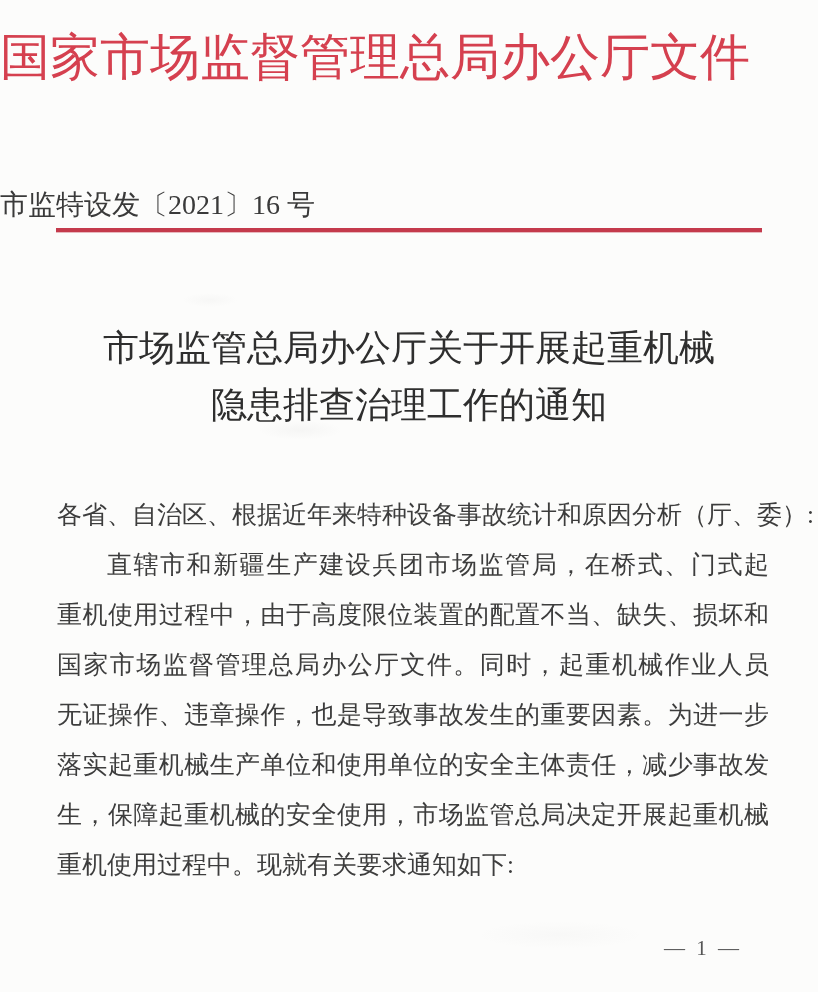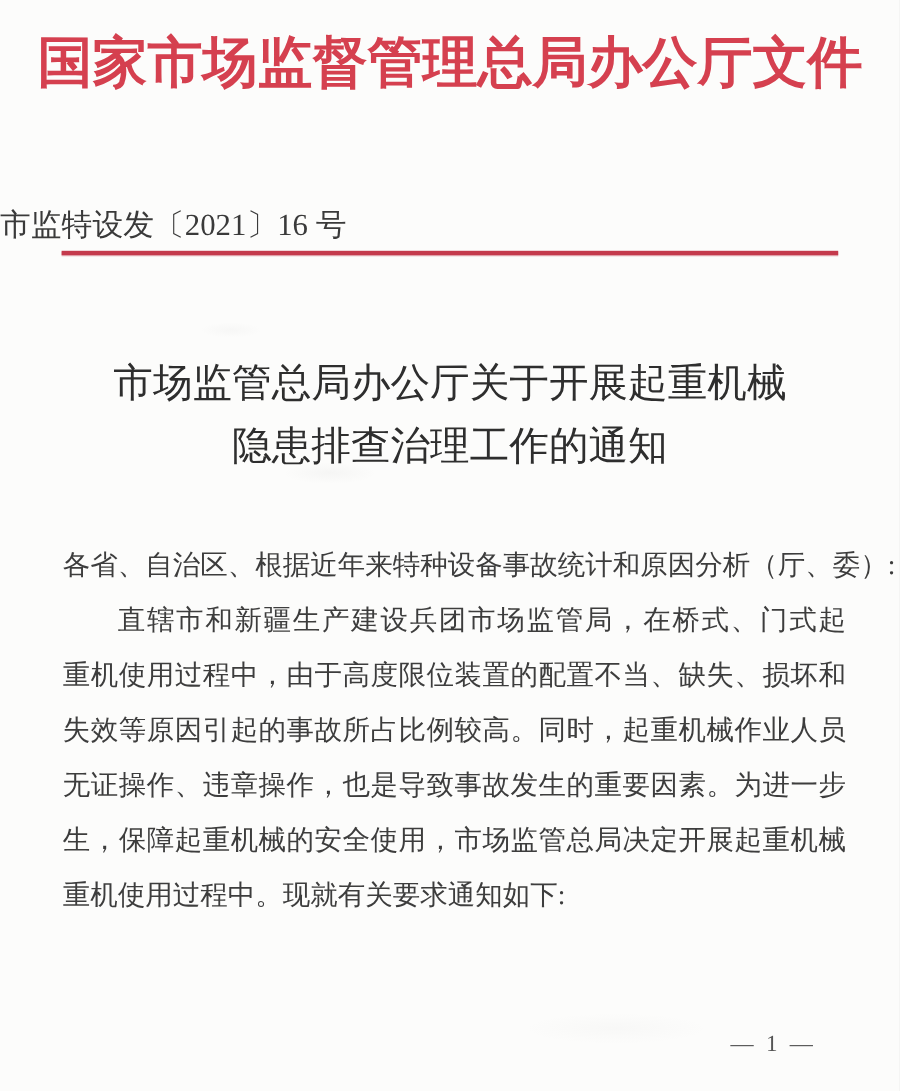--- a/index.html
+++ b/index.html
@@ -18,23 +18,23 @@
       radial-gradient(ellipse 40px 10px at 210px 300px, rgba(120,120,120,0.04), transparent 70%),
       radial-gradient(ellipse 120px 20px at 560px 935px, rgba(120,120,120,0.03), transparent 70%);
     overflow: hidden;
     font-family: "Liberation Serif", "DejaVu Serif", serif;
   }
   .agency-title {
     position: absolute;
     top: 24px;
     left: 0;
     width: 100%;
-    text-align: center;
+    text-align: left;
     font-size: 50px;
-    font-weight: bold;
+    font-weight: normal;
     letter-spacing: 0px;
     color: var(--header_red, #d5404f);
     white-space: nowrap;
   }
   .doc-number {
     position: absolute;
     top: 186px;
     left: 0;
     width: 100%;
     font-size: 28px;
@@ -111,22 +111,23 @@
 
   <div class="doc-title">
     <div>市场监管总局办公厅关于开展起重机械</div>
     <div>隐患排查治理工作的通知</div>
   </div>
 
   <div class="body-text">
     <div class="body-line">各省、自治区、根据近年来特种设备事故统计和原因分析（厅、委）:</div>
     <div class="body-line fill indent">直辖市和新疆生产建设兵团市场监管局，在桥式、门式起</div>
     <div class="body-line fill">重机使用过程中，由于高度限位装置的配置不当、缺失、损坏和</div>
-    <div class="body-line fill">失效等原因引起的事故所占比例较高。同时，起重机械作业人员</div>
+    <div class="body-line fill">国家市场监督管理总局办公厅文件。同时，起重机械作业人员</div>
     <div class="body-line fill">无证操作、违章操作，也是导致事故发生的重要因素。为进一步</div>
+    <div class="body-line fill">落实起重机械生产单位和使用单位的安全主体责任，减少事故发</div>
     <div class="body-line fill">生，保障起重机械的安全使用，市场监管总局决定开展起重机械</div>
     <div class="body-line">重机使用过程中。现就有关要求通知如下:</div>
   </div>
 
   <div class="footer">
     <span class="page-number">— 1 —</span>
   </div>
 
 </div>
 

